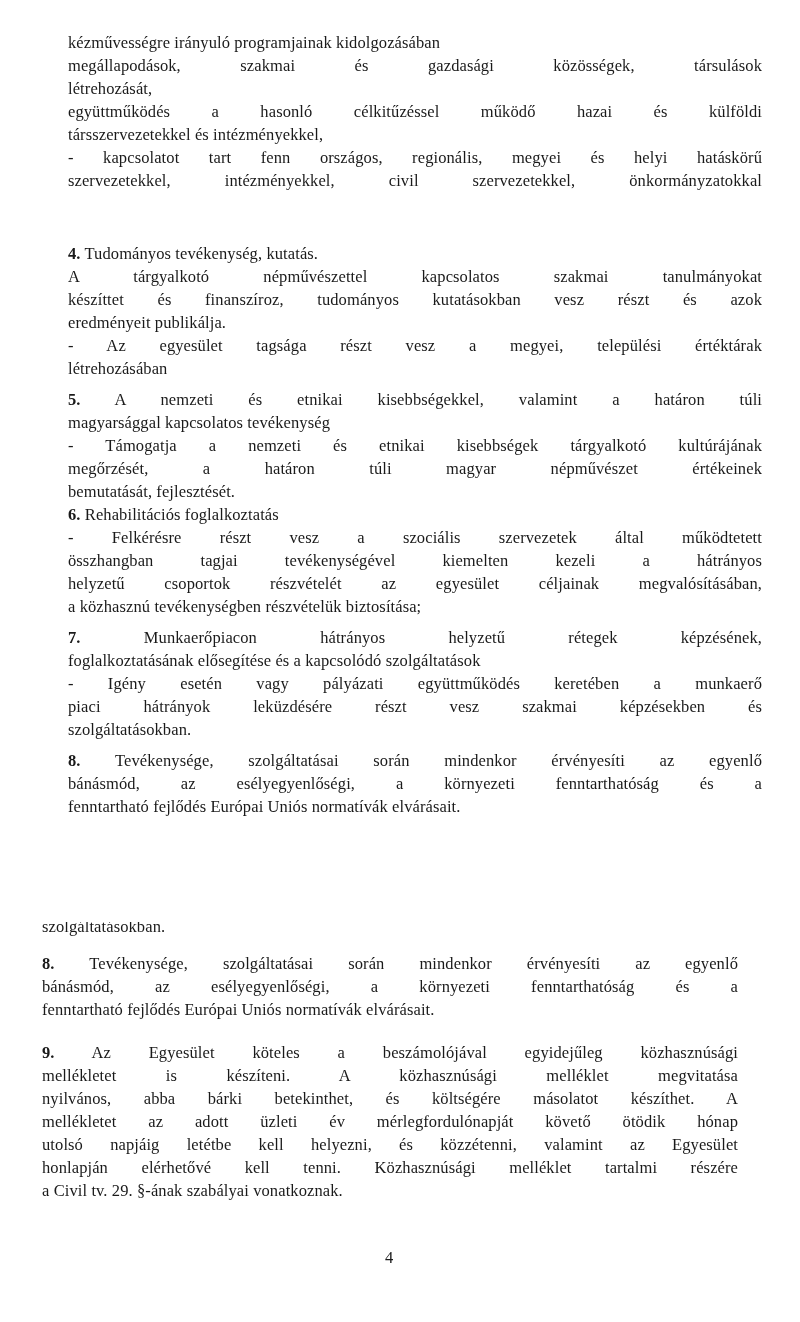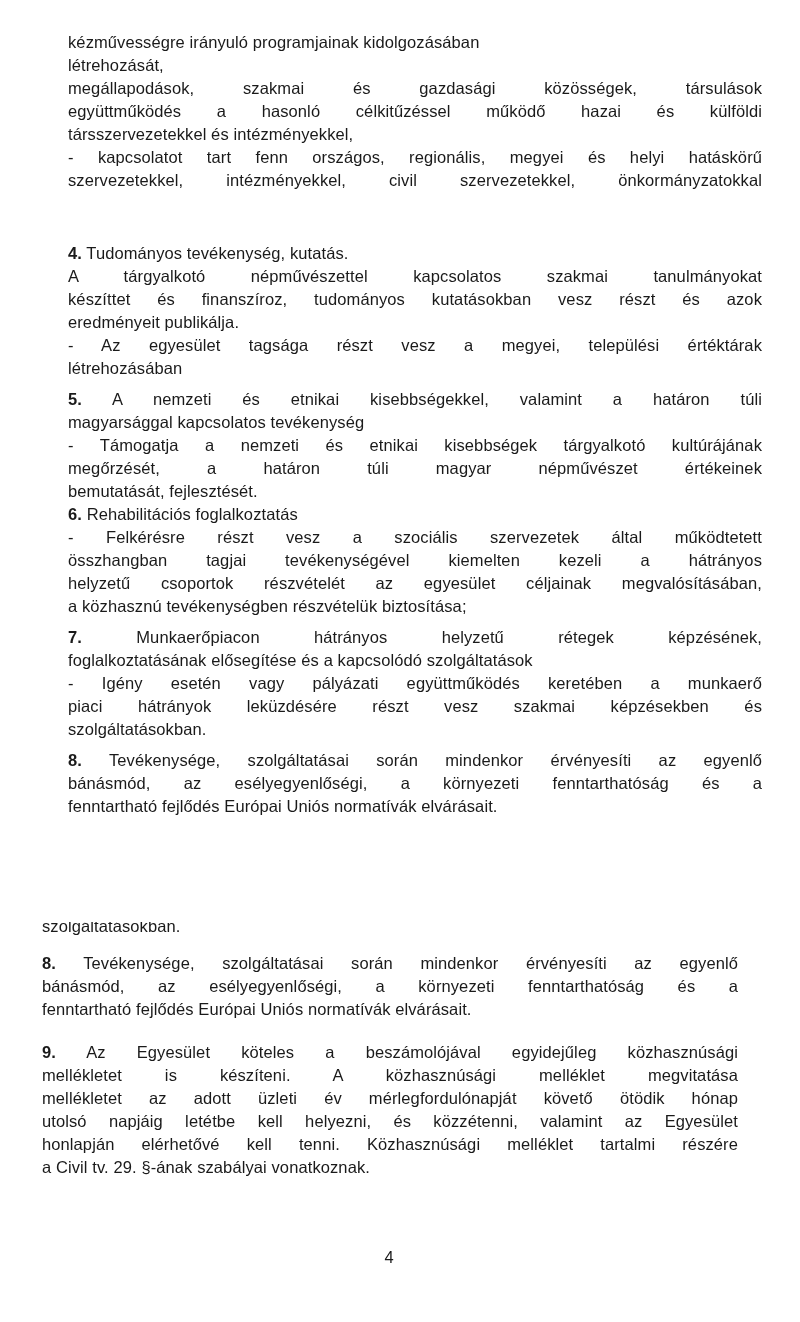--- a/index.html
+++ b/index.html
@@ -2,21 +2,21 @@
 <html><head>
 <meta charset="utf-8">
 <style>
   html, body { margin: 0; padding: 0; background: #ffffff; }
   .page {
     position: relative;
     width: 800px;
     height: 1322px;
     background: #ffffff;
     overflow: hidden;
-    font-family: Liberation Sans, sans-serif;
+    font-family: Liberation Serif, serif;
     color: #1a1a1a;
   }
   .seg { position: absolute; filter: blur(0.3px); }
   #seg-upper { left: 68px; top: 31px; width: 694px; }
   #seg-lower { left: 42px; top: 922px; width: 696px; }
   .ln {
     height: 23px;
     line-height: 23px;
     font-size: 16.5px;
     overflow: hidden;
@@ -50,22 +50,22 @@
 </style>
 </head>
 <body>
 
 <div class="page">
 
   <div class="seg" id="seg-upper">
     <div id="seg-0">
         <div class="para">
           <div class="ln l">kézművességre irányuló programjainak kidolgozásában</div>
+          <div class="ln j">megállapodások, szakmai és gazdasági közösségek, társulások</div>
           <div class="ln l">létrehozását,</div>
-          <div class="ln j">megállapodások, szakmai és gazdasági közösségek, társulások</div>
           <div class="ln j">együttműködés a hasonló célkitűzéssel működő hazai és külföldi</div>
           <div class="ln l">társszervezetekkel és intézményekkel,</div>
           <div class="ln j">- kapcsolatot tart fenn országos, regionális, megyei és helyi hatáskörű</div>
           <div class="ln j">szervezetekkel, intézményekkel, civil szervezetekkel, önkormányzatokkal</div>
         </div>
         <div class="para">
           <div class="ln l"><b class="secnum">4.</b> Tudományos tevékenység, kutatás.</div>
           <div class="ln j">A tárgyalkotó népművészettel kapcsolatos szakmai tanulmányokat</div>
           <div class="ln j">készíttet és finanszíroz, tudományos kutatásokban vesz részt és azok</div>
           <div class="ln l">eredményeit publikálja.</div>
@@ -105,20 +105,21 @@
     </div>
     <div id="seg-1">
         <div class="para">
           <div class="ln j"><b class="secnum">8.</b> Tevékenysége, szolgáltatásai során mindenkor érvényesíti az egyenlő</div>
           <div class="ln j">bánásmód, az esélyegyenlőségi, a környezeti fenntarthatóság és a</div>
           <div class="ln l">fenntartható fejlődés Európai Uniós normatívák elvárásait.</div>
         </div>
         <div class="para">
           <div class="ln j"><b class="secnum">9.</b> Az Egyesület köteles a beszámolójával egyidejűleg közhasznúsági</div>
           <div class="ln j">mellékletet is készíteni. A közhasznúsági melléklet megvitatása</div>
+          <div class="ln j">nyilvános, abba bárki betekinthet, és költségére másolatot készíthet. A</div>
           <div class="ln j">mellékletet az adott üzleti év mérlegfordulónapját követő ötödik hónap</div>
           <div class="ln j">utolsó napjáig letétbe kell helyezni, és közzétenni, valamint az Egyesület</div>
           <div class="ln j">honlapján elérhetővé kell tenni. Közhasznúsági melléklet tartalmi részére</div>
           <div class="ln l">a Civil tv. 29. §-ának szabályai vonatkoznak.</div>
         </div>
       </div>
   </div>
 
   <div class="footer">4</div>
 

